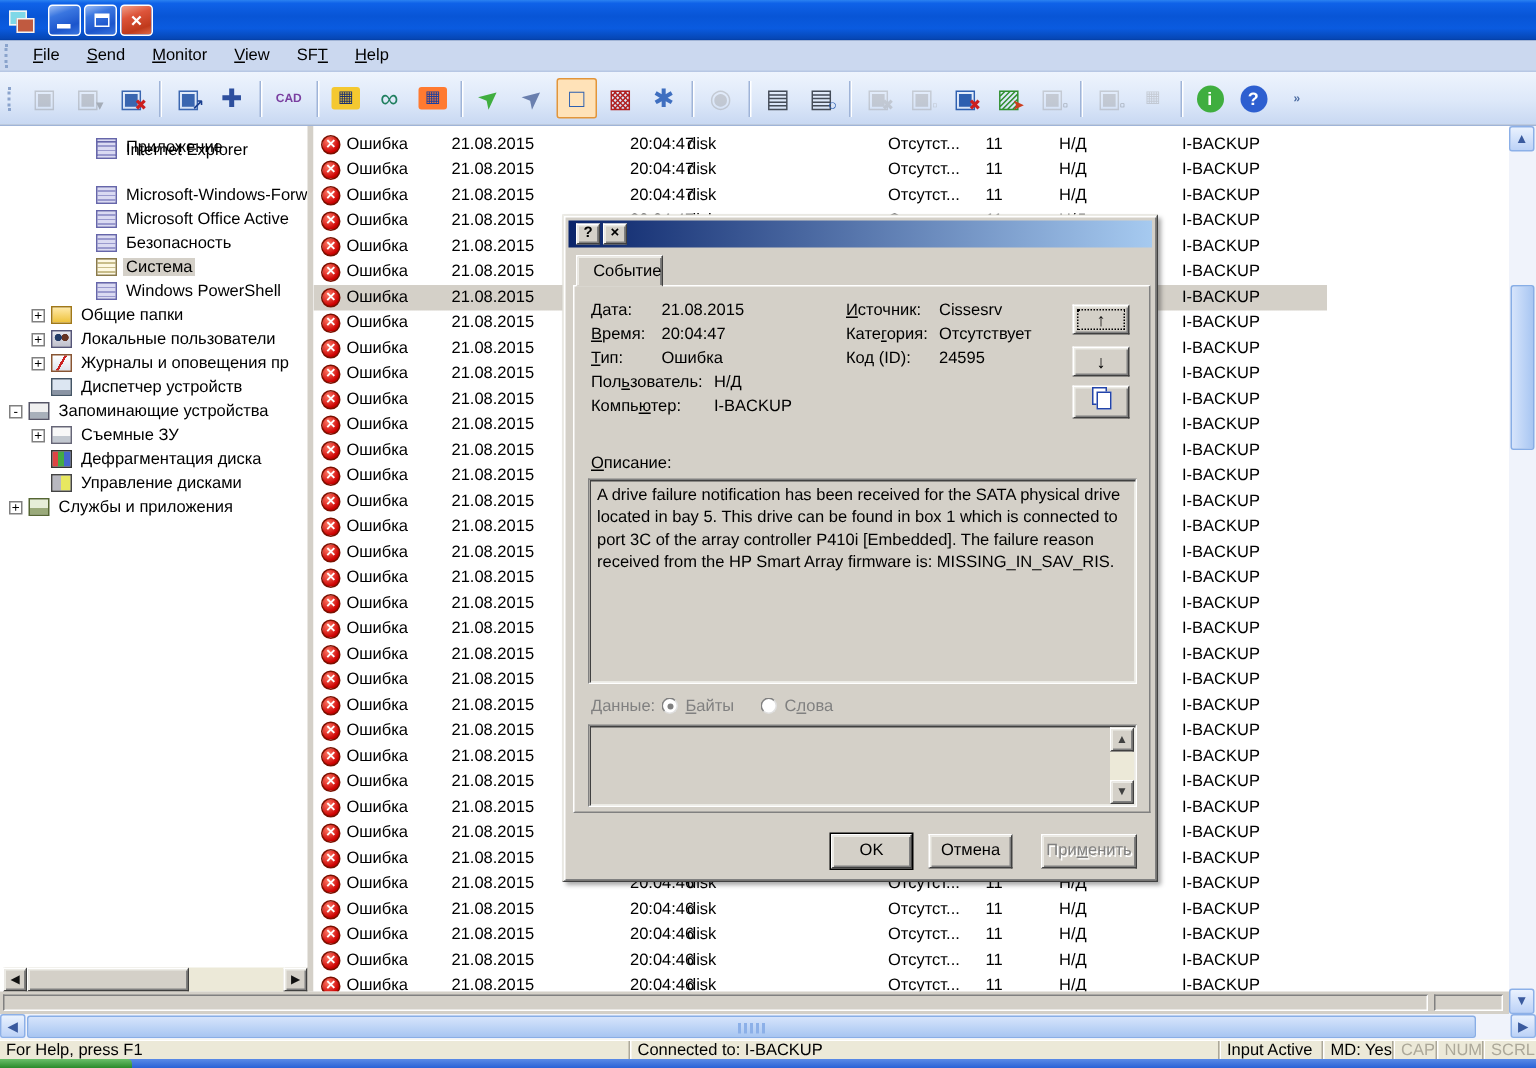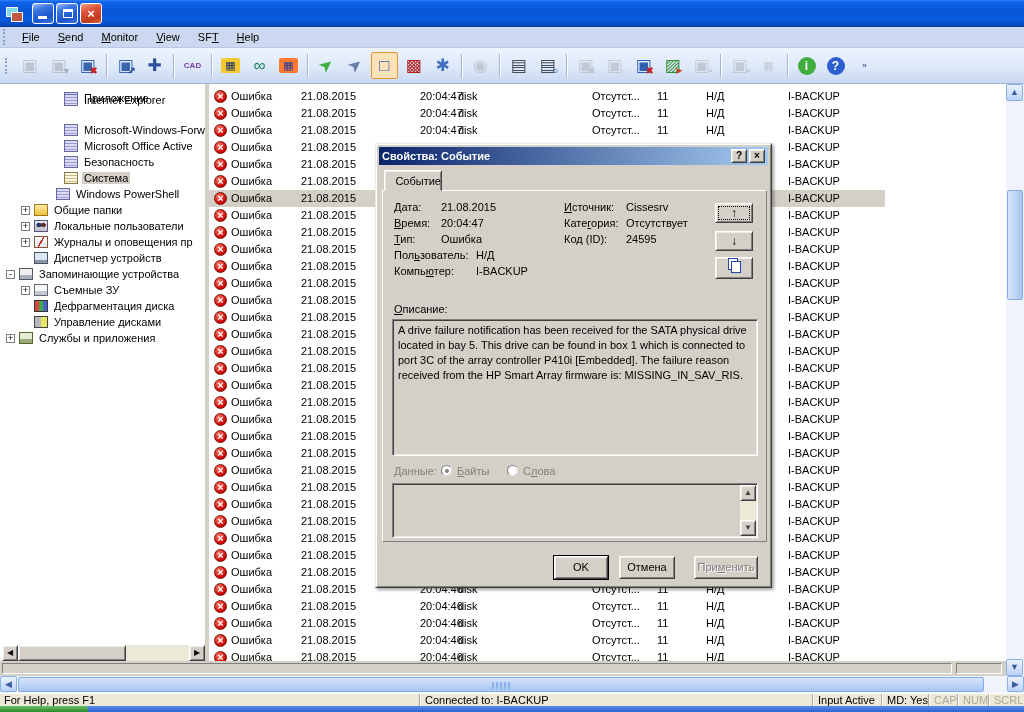--- a/index.html
+++ b/index.html
@@ -289,21 +289,21 @@
         <div class="tree-row" style="top: 70px; left: 49px;">
           <span style="width: 13px; flex: 0 0 auto;"></span>
           <span class="tico ti-log"></span>
           <span class="tlabel">Безопасность</span>
         </div>
         <div class="tree-row" style="top: 86px; left: 49px;">
           <span style="width: 13px; flex: 0 0 auto;"></span>
           <span class="tico ti-log-open"></span>
           <span class="tlabel sel">Система</span>
         </div>
-        <div class="tree-row" style="top: 102px; left: 41px;">
+        <div class="tree-row" style="top: 102px; left: 49px;">
           <span style="width: 13px; flex: 0 0 auto;"></span>
           <span class="tico ti-log"></span>
           <span class="tlabel">Windows PowerShell</span>
         </div>
         <div class="tree-row" style="top: 118px; left: 19px;">
           <span class="exp">+</span>
           <span class="tico ti-folder"></span>
           <span class="tlabel">Общие папки</span>
         </div>
         <div class="tree-row" style="top: 134px; left: 19px;">
@@ -761,21 +761,20 @@
     <span class="sb-cell sb-dim" style="left:959px;width:30px;">NUM</span>
     <span class="sb-cell sb-dim" style="left:990px;width:34px;border-right:none;">SCRL</span>
   </div>
 
   <div class="taskbar">
     <span class="startbtn"></span>
   </div>
 
   <div class="dialog">
     <div class="d-title">
-      <span class="d-title-text">Свойства: Событие</span>
       <span class="d-sysbtn">?</span>
       <span class="d-sysbtn">×</span>
     </div>
     <div class="d-tab">Событие</div>
     <div class="d-page"></div>
     <div id="d-fields">
         <div class="fld" style="left: 18px; top: 57px;"><u>Д</u>ата:</div>
         <div class="fld" style="left: 65px; top: 57px;">21.08.2015</div>
         <div class="fld" style="left: 18px; top: 73px;"><u>В</u>ремя:</div>
         <div class="fld" style="left: 65px; top: 73px;">20:04:47</div>

